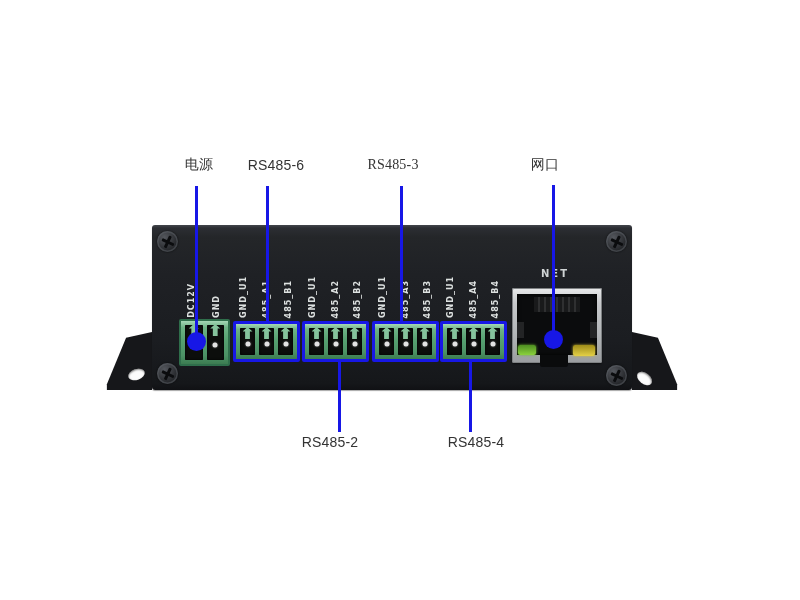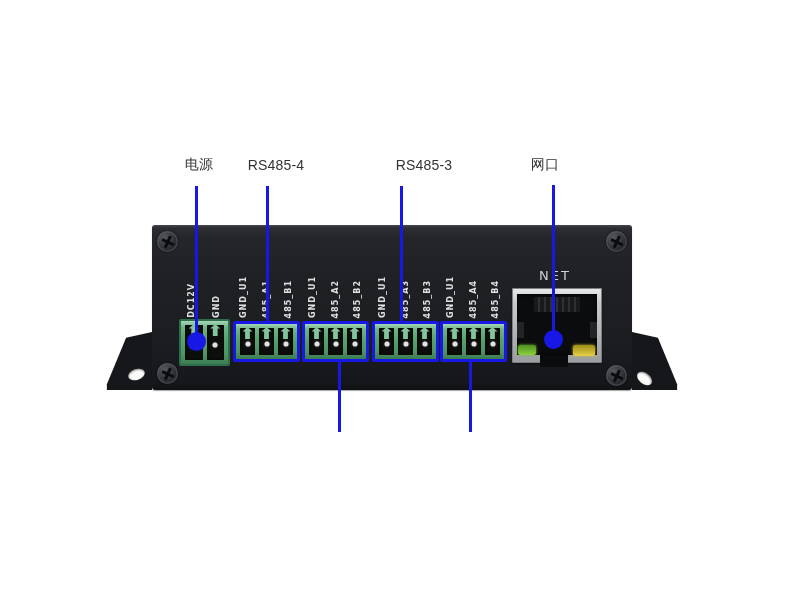--- a/index.html
+++ b/index.html
@@ -55,32 +55,34 @@
     box-shadow:inset 0 0 4px #000; }
   .rj45-pins{ position:absolute; left:17px; top:3px; width:46px; height:15px;
     background:repeating-linear-gradient(90deg,#191a1b 0 4px,#2f3031 4px 6px); }
   .rj45-notch{ position:absolute; width:7px; height:16px; background:#232425; top:28px; }
   .rj45-notch.left{ left:0; } .rj45-notch.right{ right:0; }
   .led{ position:absolute; border-radius:2px; z-index:12; }
   .led-green{ left:6px; top:57px; width:18px; height:10px; background:linear-gradient(180deg,#4e8e21,#8ad13c); box-shadow:0 0 3px #6fbf2d; }
   .led-yellow{ left:61px; top:57px; width:22px; height:11px; background:linear-gradient(180deg,#9e8c19,#e4d046); box-shadow:0 0 3px #cdbb33; }
   .rj45-tab{ position:absolute; left:28px; top:67px; width:28px; height:12px; background:#0a0b0c; border-radius:0 0 2px 2px; }
   .net-label{ position:absolute; left:555px; top:268px; transform:translateX(-50%); z-index:11;
-    font-family:"DejaVu Sans",sans-serif; font-size:13px; font-weight:400; color:#cfd3d4; letter-spacing:2px; }
+    font-family:"DejaVu Sans",sans-serif; font-size:10px; font-weight:700; color:#cfd3d4; letter-spacing:2px; }
 </style>
 </head>
 <body>
 
 <div class="stage">
 
   <div class="callout" style="left:199px; top:156px;">电源</div>
-  <div class="callout" style="left:276px; top:157px;">RS485-4</div>
-  <div class="callout" style="left:424px; top:157px;">RS485-3</div>
+  <div class="callout" style="left:276px; top:157px;">RS485-6</div>
+  <div class="callout" style="left:393px; top:157px;font-family:Liberation Serif, serif;">RS485-3</div>
   <div class="callout" style="left:545px; top:156px;text-align:center;">网口</div>
 
+  <div class="callout" style="left:330px; top:434px;">RS485-2</div>
+  <div class="callout" style="left:476px; top:434px;">RS485-4</div>
 
   <div class="ear ear-left">
     <div class="ear-hole"></div>
   </div>
   <div class="ear ear-right">
     <div class="ear-hole"></div>
   </div>
 
   <div class="device"></div>
   <div class="screw" style="left:157px; top:231px;"></div>

